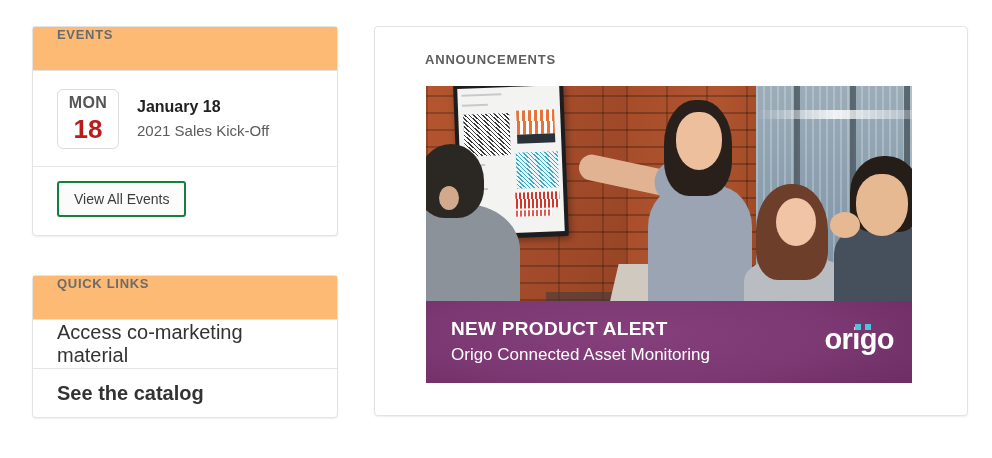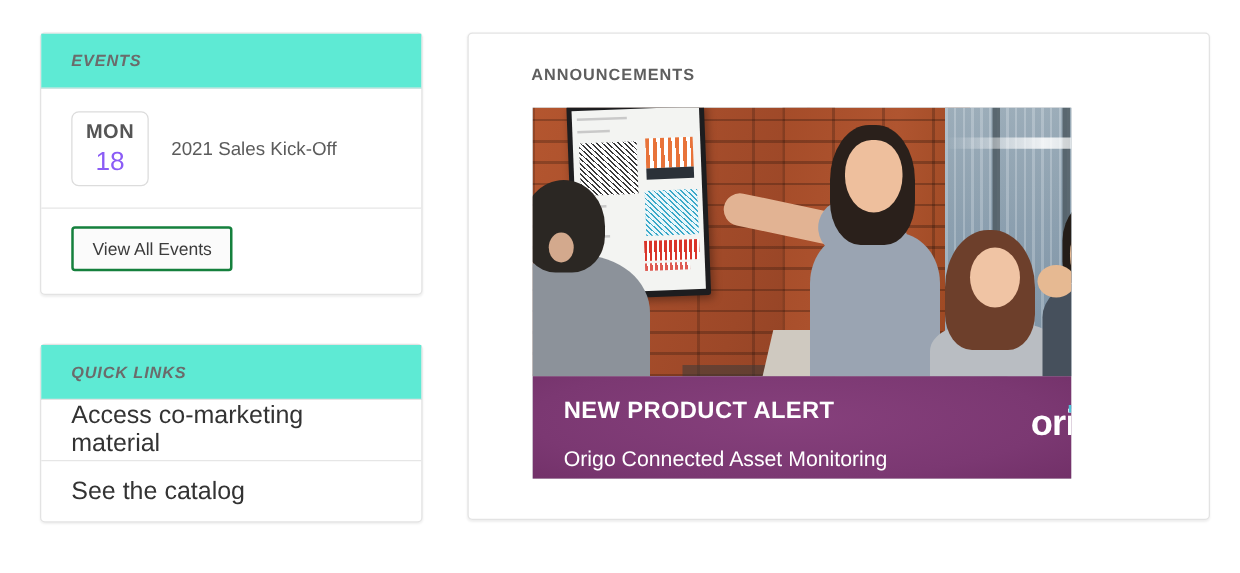--- a/index.html
+++ b/index.html
@@ -25,28 +25,26 @@
   .card {
     position: absolute;
     background: #ffffff;
     border: 1px solid #e3e3e3;
     border-radius: 4px;
     box-shadow: 0 1px 2px rgba(0,0,0,0.07);
     box-sizing: border-box;
   }
 
   .card-header {
-    background: #5eead4;
+    background: #fdba74;
     border-bottom: 1px solid #e3e3e3;
     height: 44px;
     display: flex;
-    align-items: center;
     padding: 0 0 0 24px;
     box-sizing: border-box;
-    font-style: italic;
   }
   .card-header-title {
     font-size: 13px;
     font-weight: bold;
     letter-spacing: 0.7px;
     color: #6b6b6b;
   }
 
   
   #events-card {
@@ -78,23 +76,23 @@
   }
   .date-chip-dow {
     font-size: 16px;
     font-weight: bold;
     color: #555555;
     letter-spacing: 0.4px;
     line-height: 1;
     margin-bottom: 5px;
   }
   .date-chip-day {
-    font-size: 21px;
-    font-weight: normal;
-    color: #8b5cf6;
+    font-size: 26px;
+    font-weight: bold;
+    color: #b91c1c;
     line-height: 1;
   }
   .event-text {
     margin-left: 18px;
     display: flex;
     flex-direction: column;
     justify-content: center;
   }
   .event-title {
     font-size: 16px;
@@ -135,21 +133,21 @@
     height: 49px;
     display: flex;
     align-items: center;
     padding: 0 24px;
     font-size: 20px;
     color: #333333;
     border-bottom: 1px solid #e6e6e6;
     box-sizing: border-box;
     cursor: pointer;
   }
-  .ql-item.last { border-bottom: none; }
+  .ql-item.last { border-bottom: none; font-weight: bold; }
 
   
   #announcements-card {
     left: 374px;
     top: 26px;
     width: 594px;
     height: 390px;
     overflow: hidden;
   }
   .ann-title {
@@ -159,21 +157,21 @@
     font-size: 13px;
     font-weight: bold;
     letter-spacing: 0.8px;
     color: #5e5e5e;
   }
 
   .carousel {
     position: absolute;
     left: 51px;
     top: 59px;
-    width: 431px;
+    width: 486px;
     height: 297px;
     overflow: hidden;
     background: #cfd3d6;
   }
 
   .arrow {
     position: absolute;
     top: 196px;
     width: 26px;
     height: 26px;
@@ -430,21 +428,21 @@
     font-size: 19px;
     font-weight: bold;
     color: #ffffff;
     letter-spacing: 0.3px;
     line-height: 1.25;
   }
   .banner-sub {
     font-size: 17px;
     color: #ffffff;
     line-height: 1.3;
-    margin-top: 16px;
+    margin-top: 3px;
   }
   .banner-logo {
     position: absolute;
     right: 22px;
     top: 24px;
     font-size: 29px;
     font-weight: bold;
     color: #ffffff;
     letter-spacing: -0.6px;
     line-height: 1;
@@ -468,20 +466,21 @@
     <div class="card-header">
       <span class="card-header-title">EVENTS</span>
     </div>
 
     <div class="event-row">
       <div class="date-chip">
         <span class="date-chip-dow">MON</span>
         <span class="date-chip-day">18</span>
       </div>
       <div class="event-text">
+        <span class="event-title">January 18</span>
         <span class="event-sub">2021 Sales Kick-Off</span>
       </div>
     </div>
 
     <div class="card-footer">
       <span class="btn-outline">View All Events</span>
     </div>
   </div>
 
   <div class="card" id="quicklinks-card">

